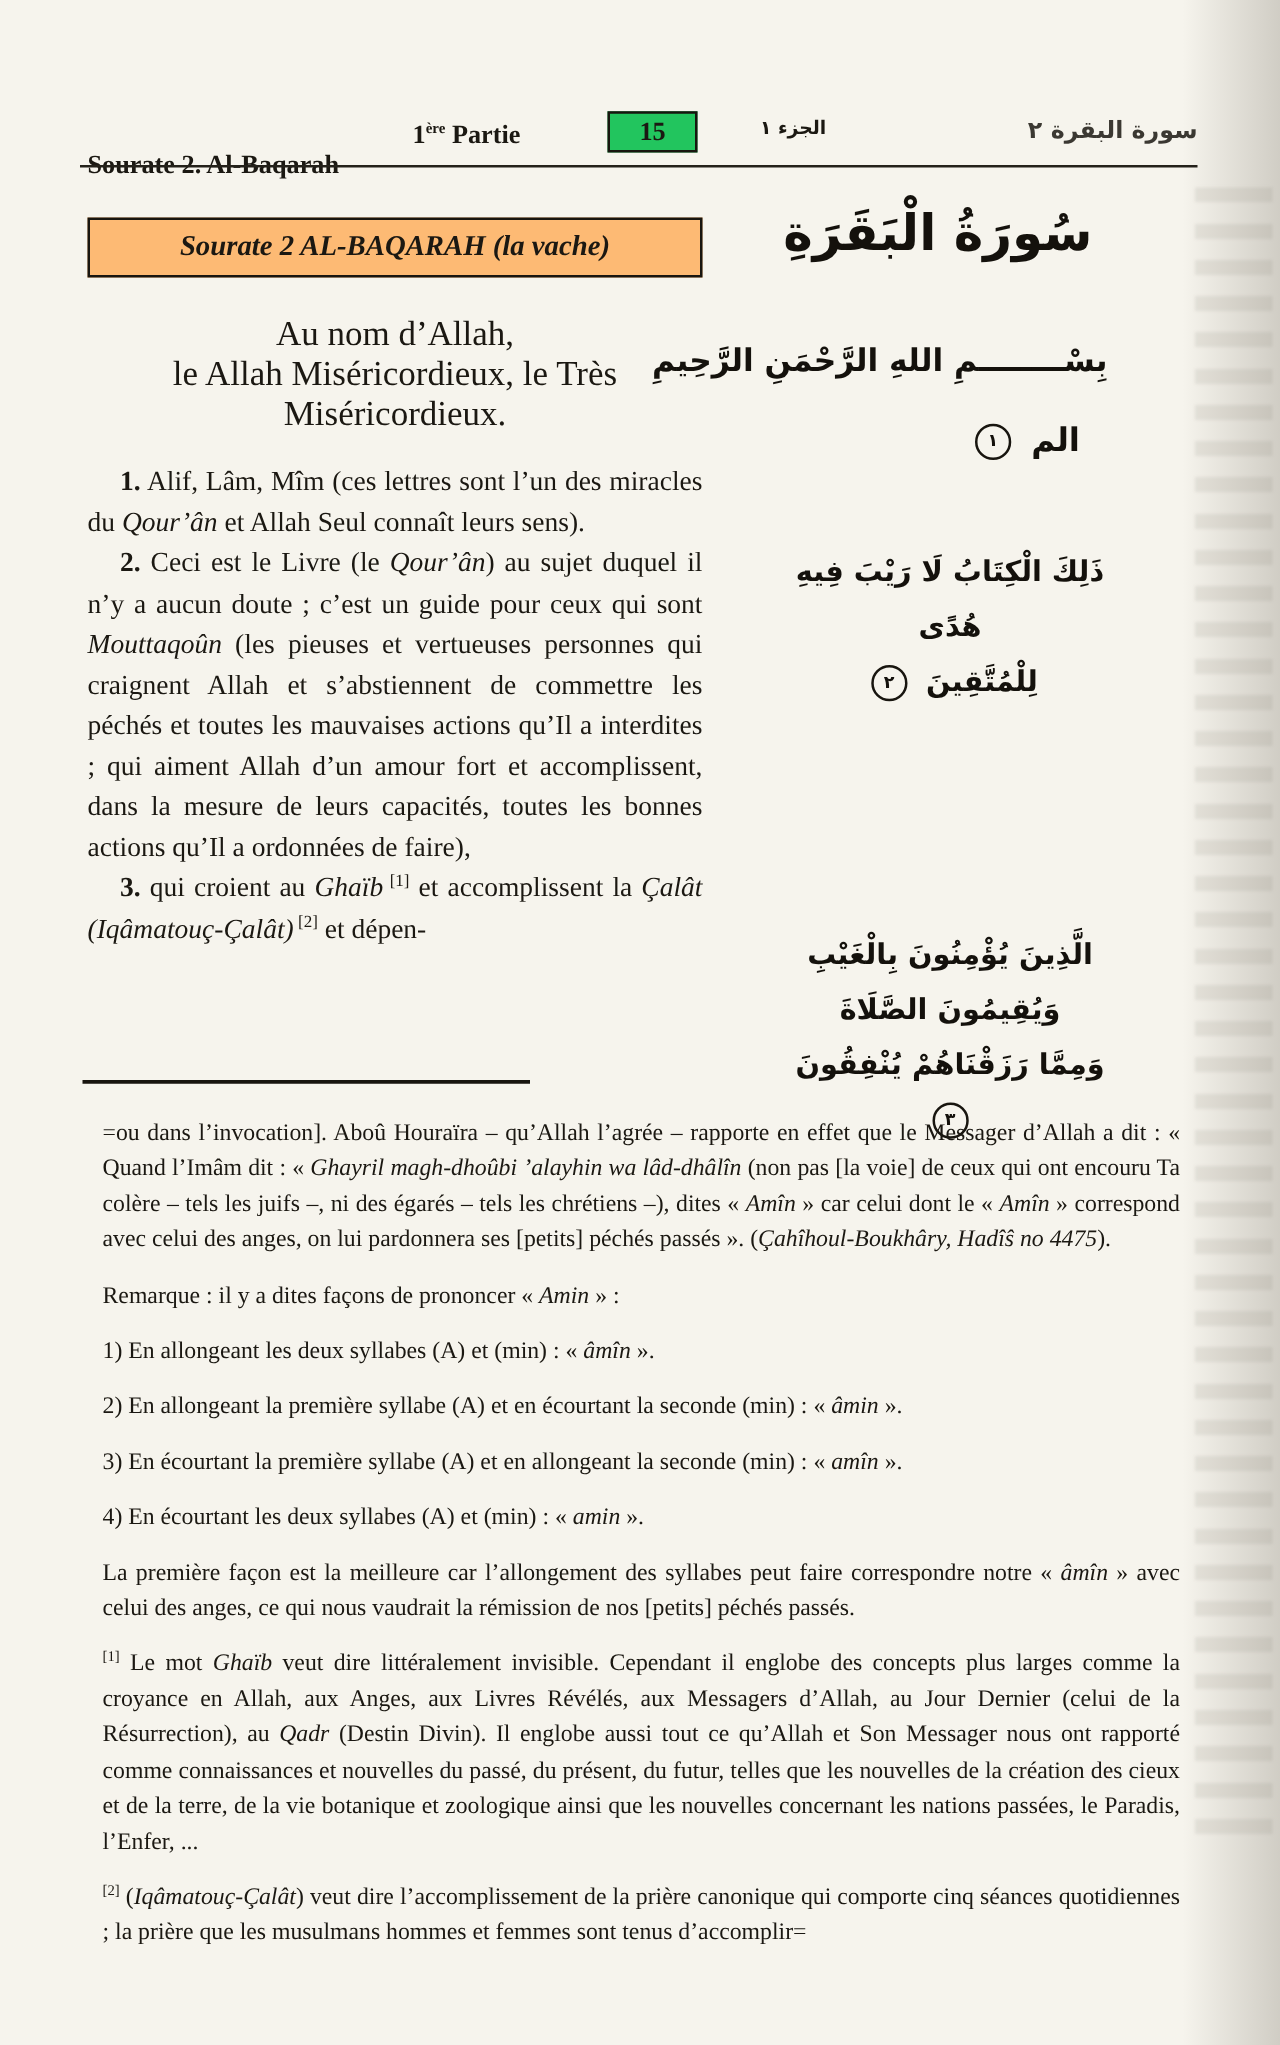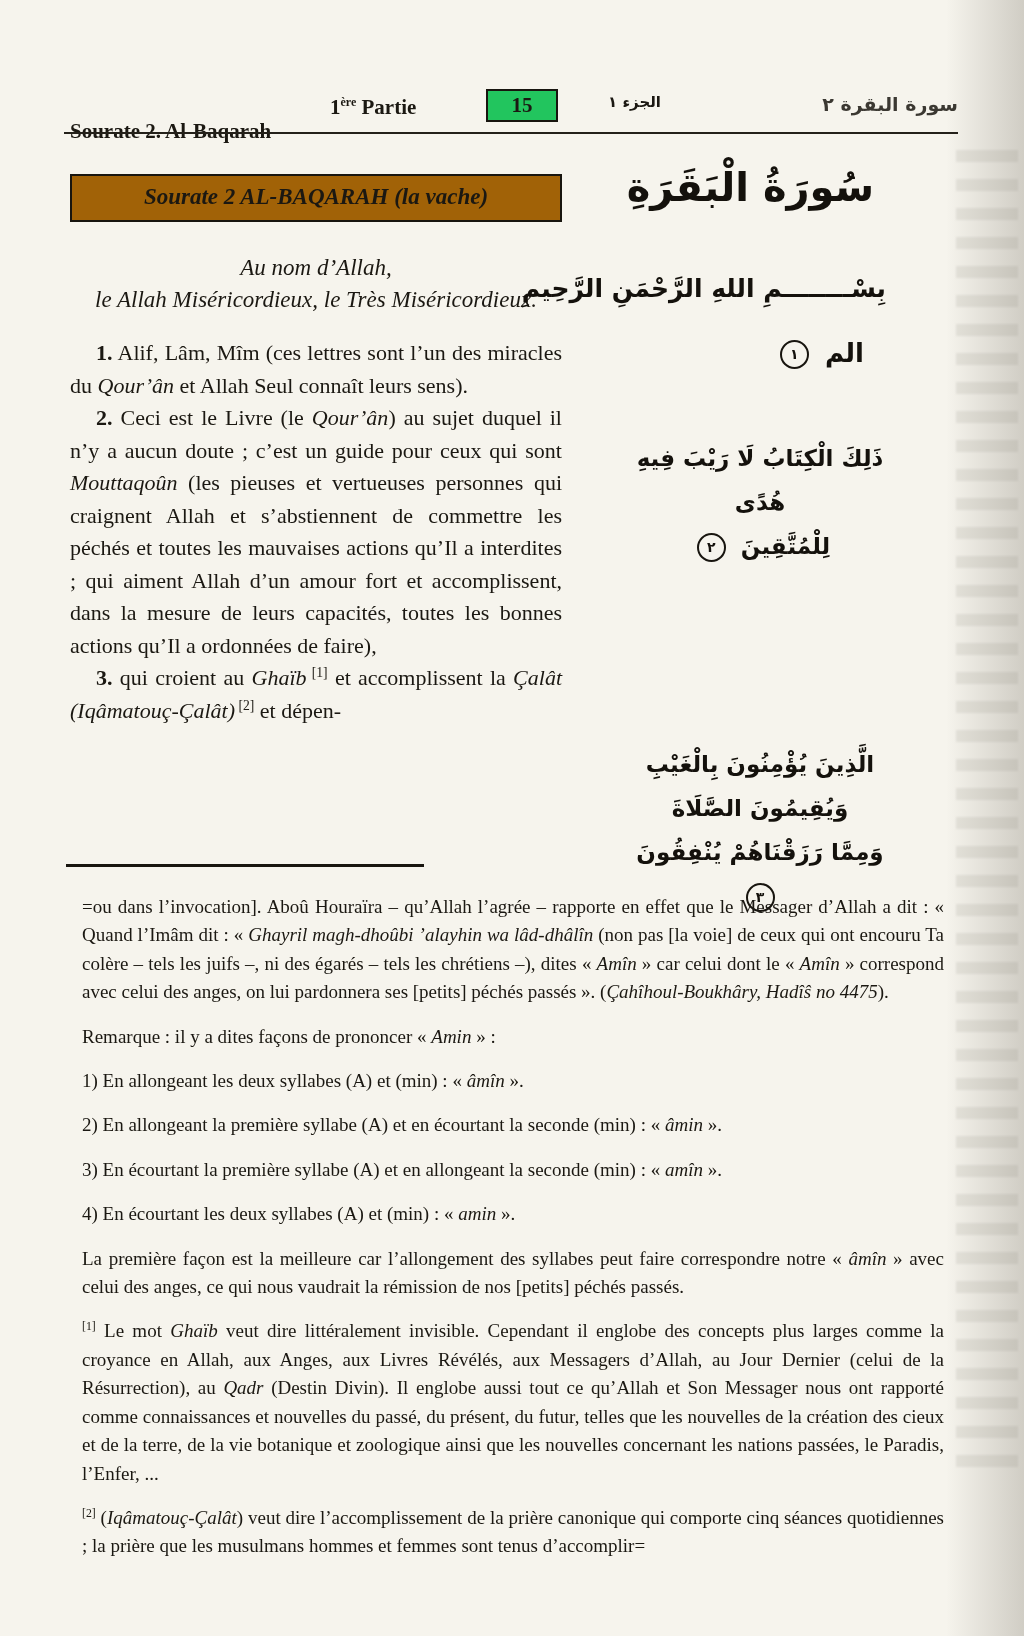--- a/index.html
+++ b/index.html
@@ -54,26 +54,26 @@
   }
 
   
   .main-col { position:absolute; left:70px; top:174px; width:492px; }
   .title-box {
     border:2px solid #18150f;
     padding:8px 8px 10px;
     text-align:center;
     font-weight:bold; font-style:italic;
     font-size:23px;
-    background:#a16207;
+    background:#fdba74;
   }
   .basmala-fr {
     margin-top:30px;
-    text-align:center; font-style:italic;
-    font-size:23px; line-height:32px;
+    text-align:center; 
+    font-size:28px; line-height:32px;
   }
   .para {
     margin-top:0;
     font-size:22px; line-height:32.5px;
     text-align:justify;
     text-indent:26px;
   }
   .para.first { margin-top:21px; }
   .it { font-style:italic; }
   .bd { font-weight:bold; }

